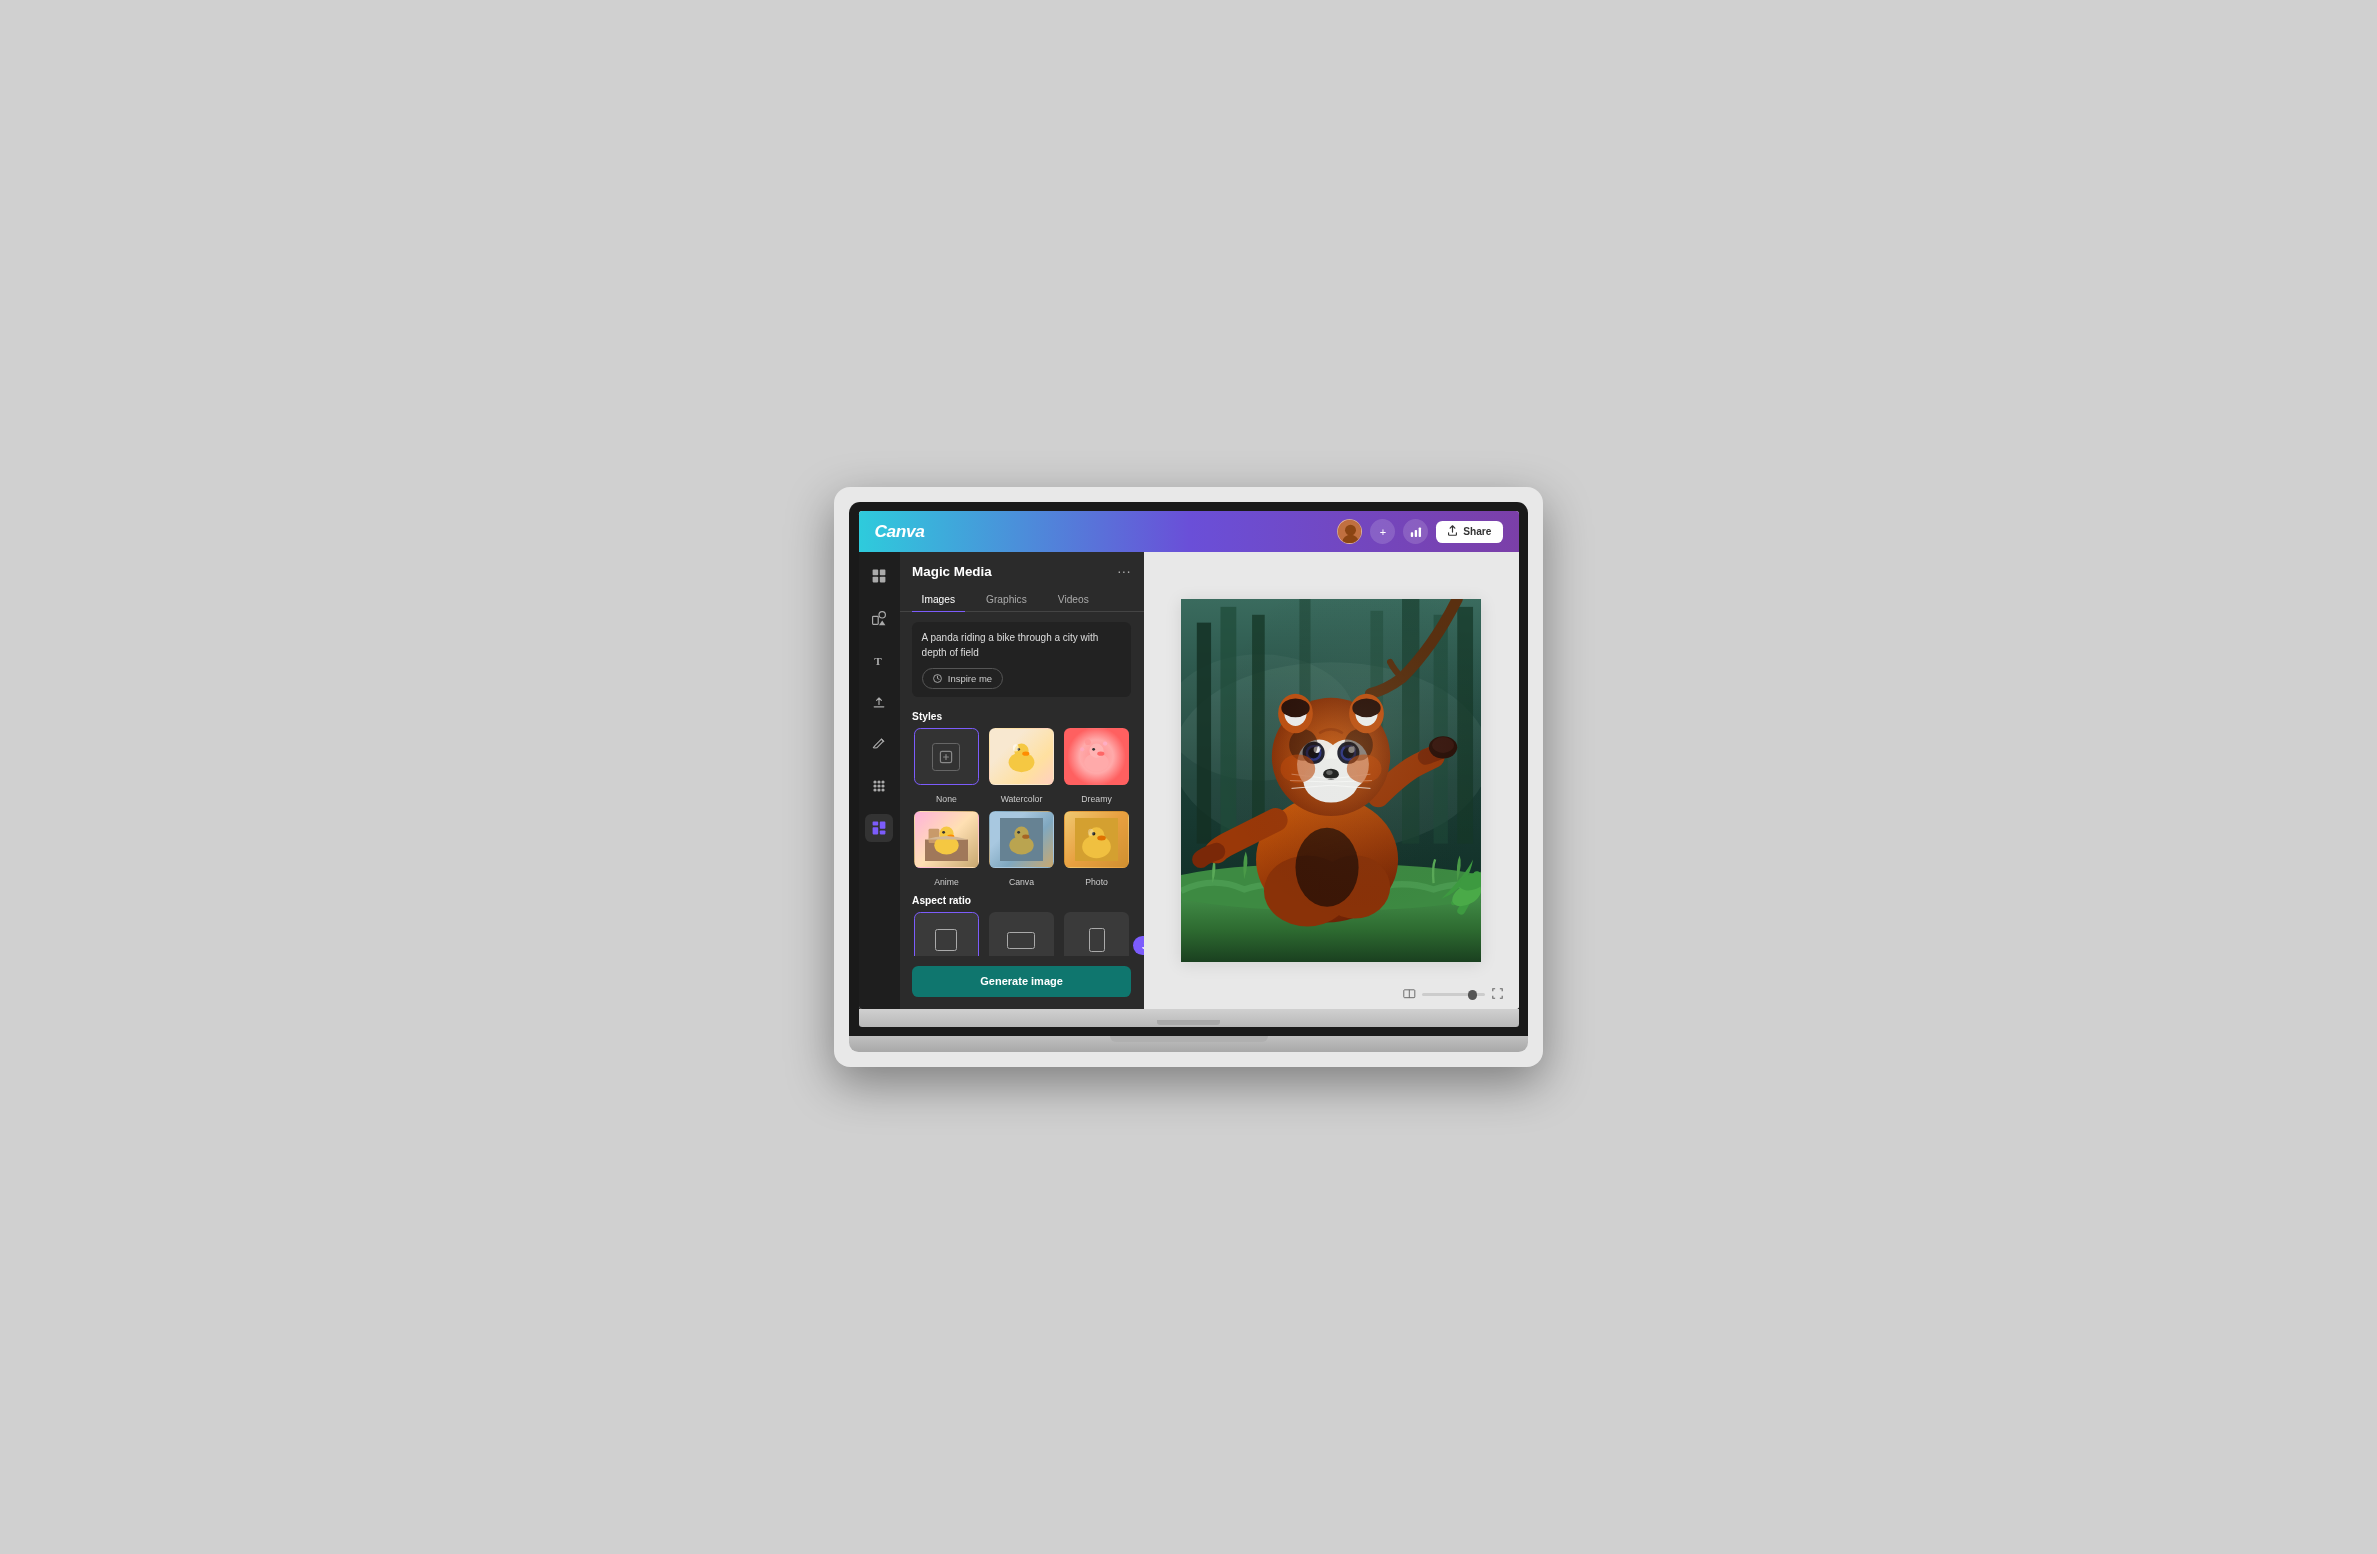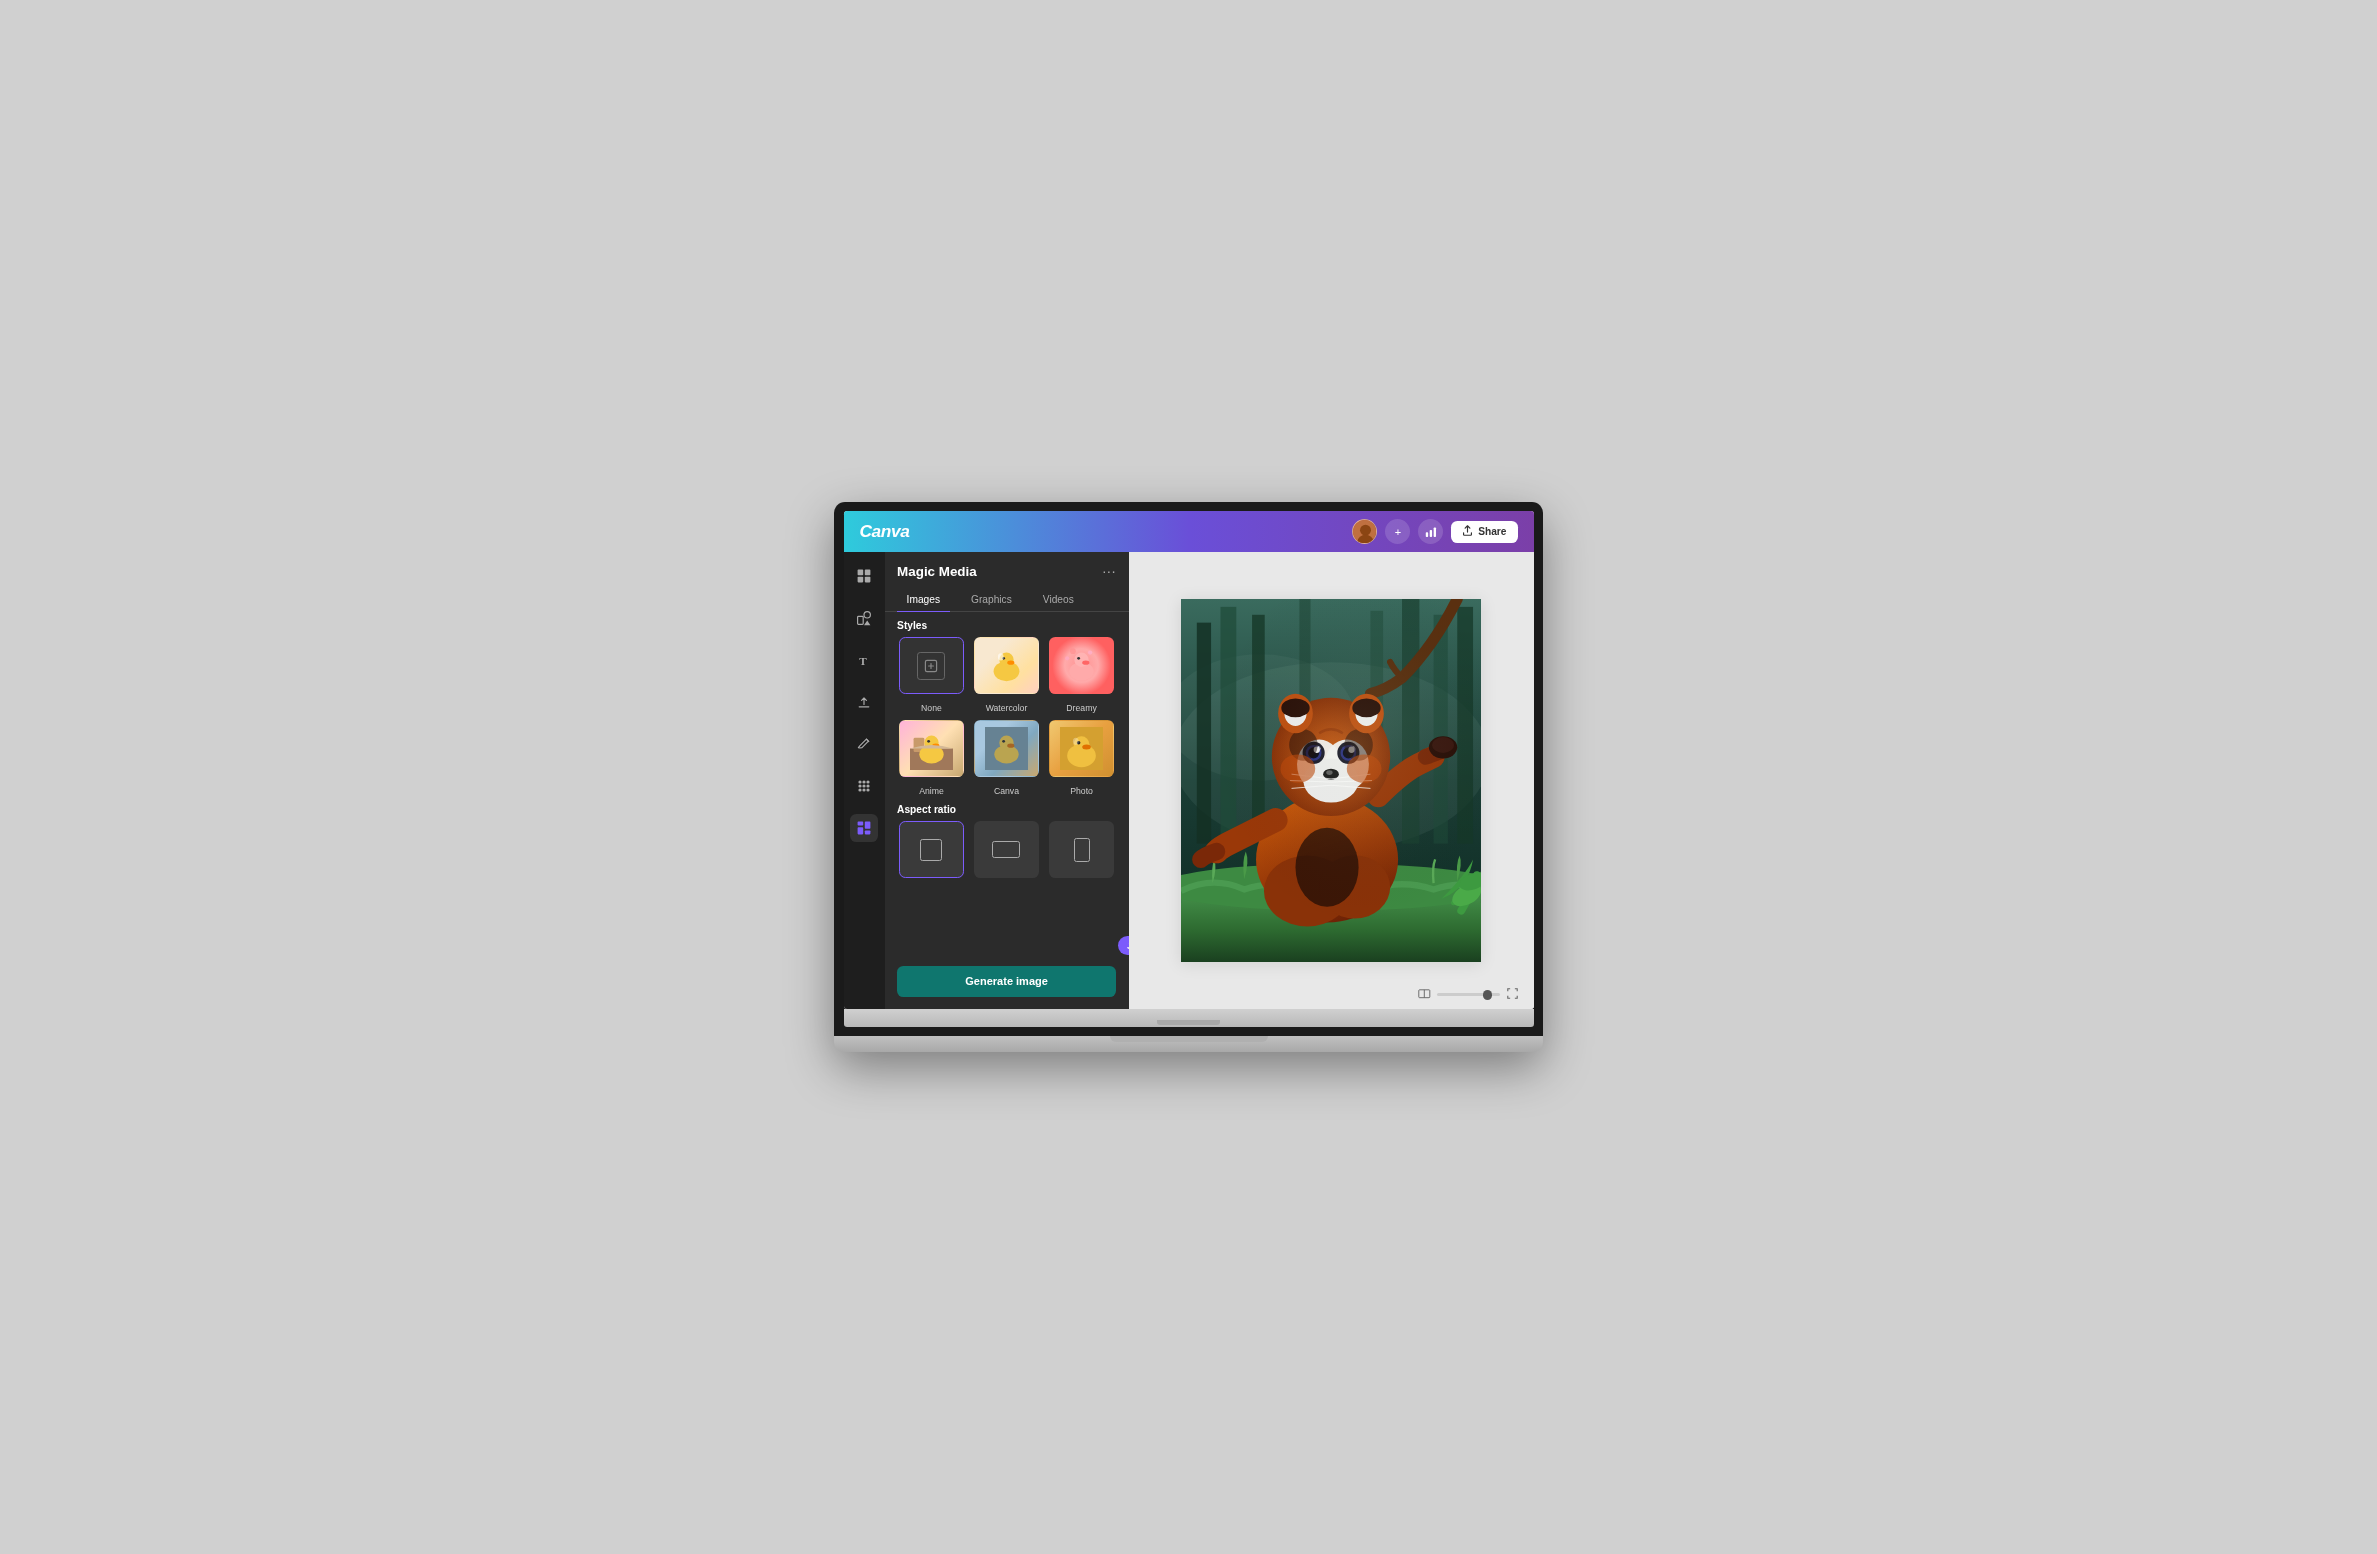--- a/index.html
+++ b/index.html
@@ -9,21 +9,21 @@
       justify-content: center;
       align-items: center;
       min-height: 100vh;
       font-family: -apple-system, BlinkMacSystemFont, 'Segoe UI', sans-serif;
     }
 
     .laptop-outer {
       width: 709px;
       background: #e8e8e8;
       border-radius: 16px;
-      padding: 0;
+      padding: 15px;
       box-shadow: 0 16px 47px rgba(0,0,0,0.4);
       position: relative;
     }
 
     .laptop-screen-bezel {
       background: #1a1a1a;
       border-radius: 11px 11px 0 0;
       padding: 9.5px;
     }
 
@@ -575,20 +575,30 @@
           </div>
 
           <div class="tabs">
             <div class="tab active">Images</div>
             <div class="tab">Graphics</div>
             <div class="tab">Videos</div>
           </div>
 
           <div class="panel-scrollable">
 
+            <div class="prompt-area">
+              <div class="prompt-text">A panda riding a bike through a city with depth of field</div>
+              <button class="inspire-btn">
+                <svg width="11" height="11" viewBox="0 0 14 14" fill="none">
+                  <circle cx="7" cy="7" r="5" stroke="#aaa" stroke-width="1.2"></circle>
+                  <path d="M7 4v3l2 1" stroke="#aaa" stroke-width="1.2" stroke-linecap="round"></path>
+                </svg>
+                <span>Inspire me</span>
+              </button>
+            </div>
 
             <div class="section-title">Styles</div>
             <div class="styles-grid">
 
               <div class="style-item">
                 <div class="style-thumb selected">
                   <div class="none-box">
                     <svg width="16" height="16" viewBox="0 0 20 20" fill="none" stroke="#888" stroke-width="1.5">
                       <rect x="3" y="3" width="14" height="14" rx="2"></rect>
                       <path d="M7 10h6M10 7v6" stroke-linecap="round"></path>

